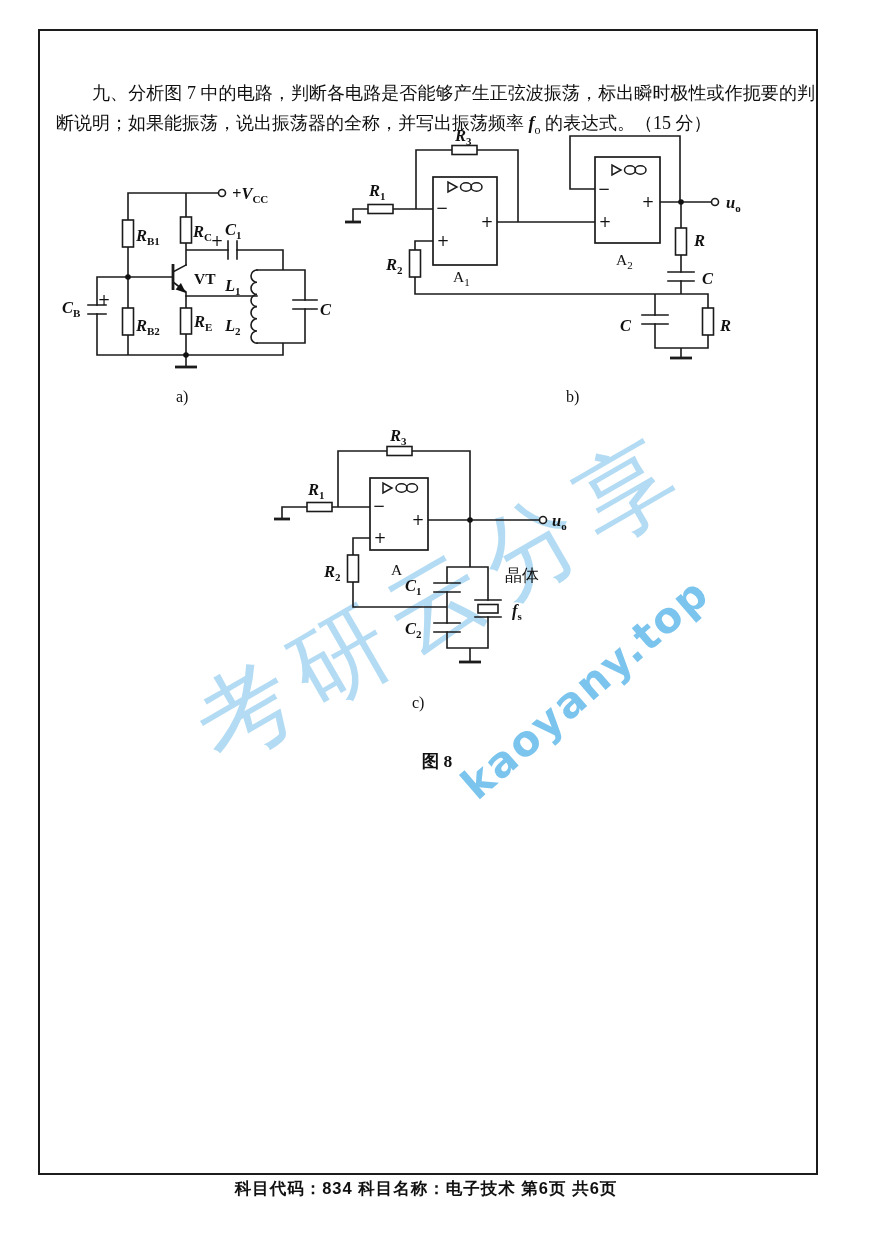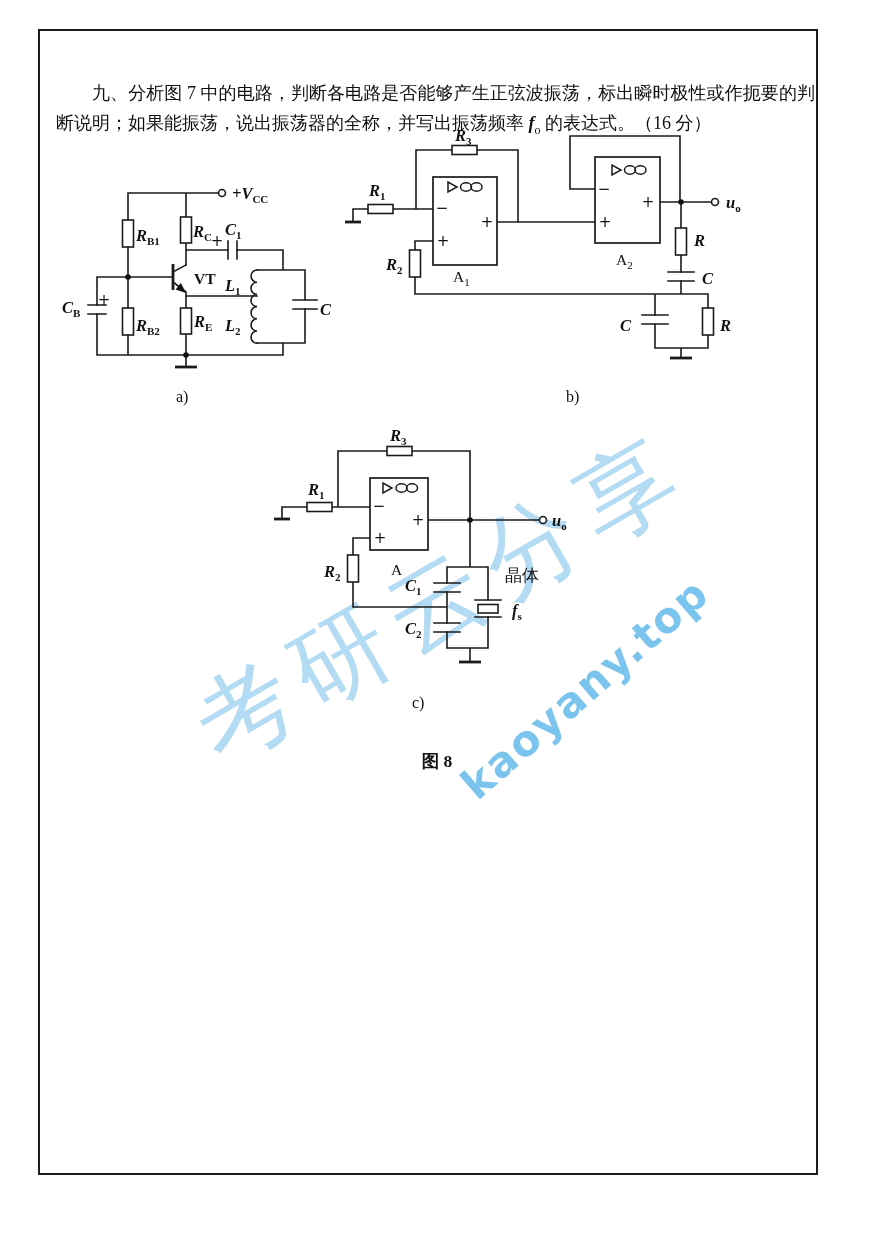--- a/index.html
+++ b/index.html
@@ -57,21 +57,21 @@
 </head>
 <body>
 
 <div class="page">
 
   <div class="wm-cn">考研云分享</div>
   <div class="wm-url">kaoyany.top</div>
 
   <div class="frame"></div>
 
-  <p class="question"><span>九、分析图 7 中的电路，判断各电路是否能够产生正弦波振荡，标出瞬时极性或作扼要的判断说明；如果能振荡，说出振荡器的全称，并写出振荡频率</span> <span class="fvar">f</span><sub>o</sub> <span>的表达式。（16 分）</span></p>
+  <p class="question"><span>九、分析图 7 中的电路，判断各电路是否能够产生正弦波振荡，标出瞬时极性或作扼要的判断说明；如果能振荡，说出振荡器的全称，并写出振荡频率</span> <span class="fvar">f</span><sub>o</sub> <span>的表达式。（15 分）</span></p>
 
   <svg class="schematic" width="876" height="1244" viewBox="0 0 876 1244">
 
     <g>
       <path class="w" d="
         M128,193 H222
         M128,193 V220 M128,247 V277
         M186,193 V217 M186,243 V250
         M186,250 V265
         M186,250 H228 M237,250 H283 L283,270
@@ -228,13 +228,14 @@
       <text class="lbl" x="405" y="634"><tspan>C</tspan><tspan class="sub" dy="3.5">2</tspan></text>
       <text class="cjk" x="505" y="581">晶体</text>
       <text class="lbl" x="512" y="616"><tspan>f</tspan><tspan class="sub" dy="3.5">s</tspan></text>
       <text class="lbl" x="552" y="526"><tspan>u</tspan><tspan class="sub" dy="3.5">o</tspan></text>
       <text class="tag" x="412" y="708">c)</text>
     </g>
 
     <text class="cap" x="437" y="767">图 8</text>
   </svg>
 
+  <div class="footer">科目代码：834 科目名称：电子技术 第6页 共6页</div>
 </div>
 
 </body></html>

